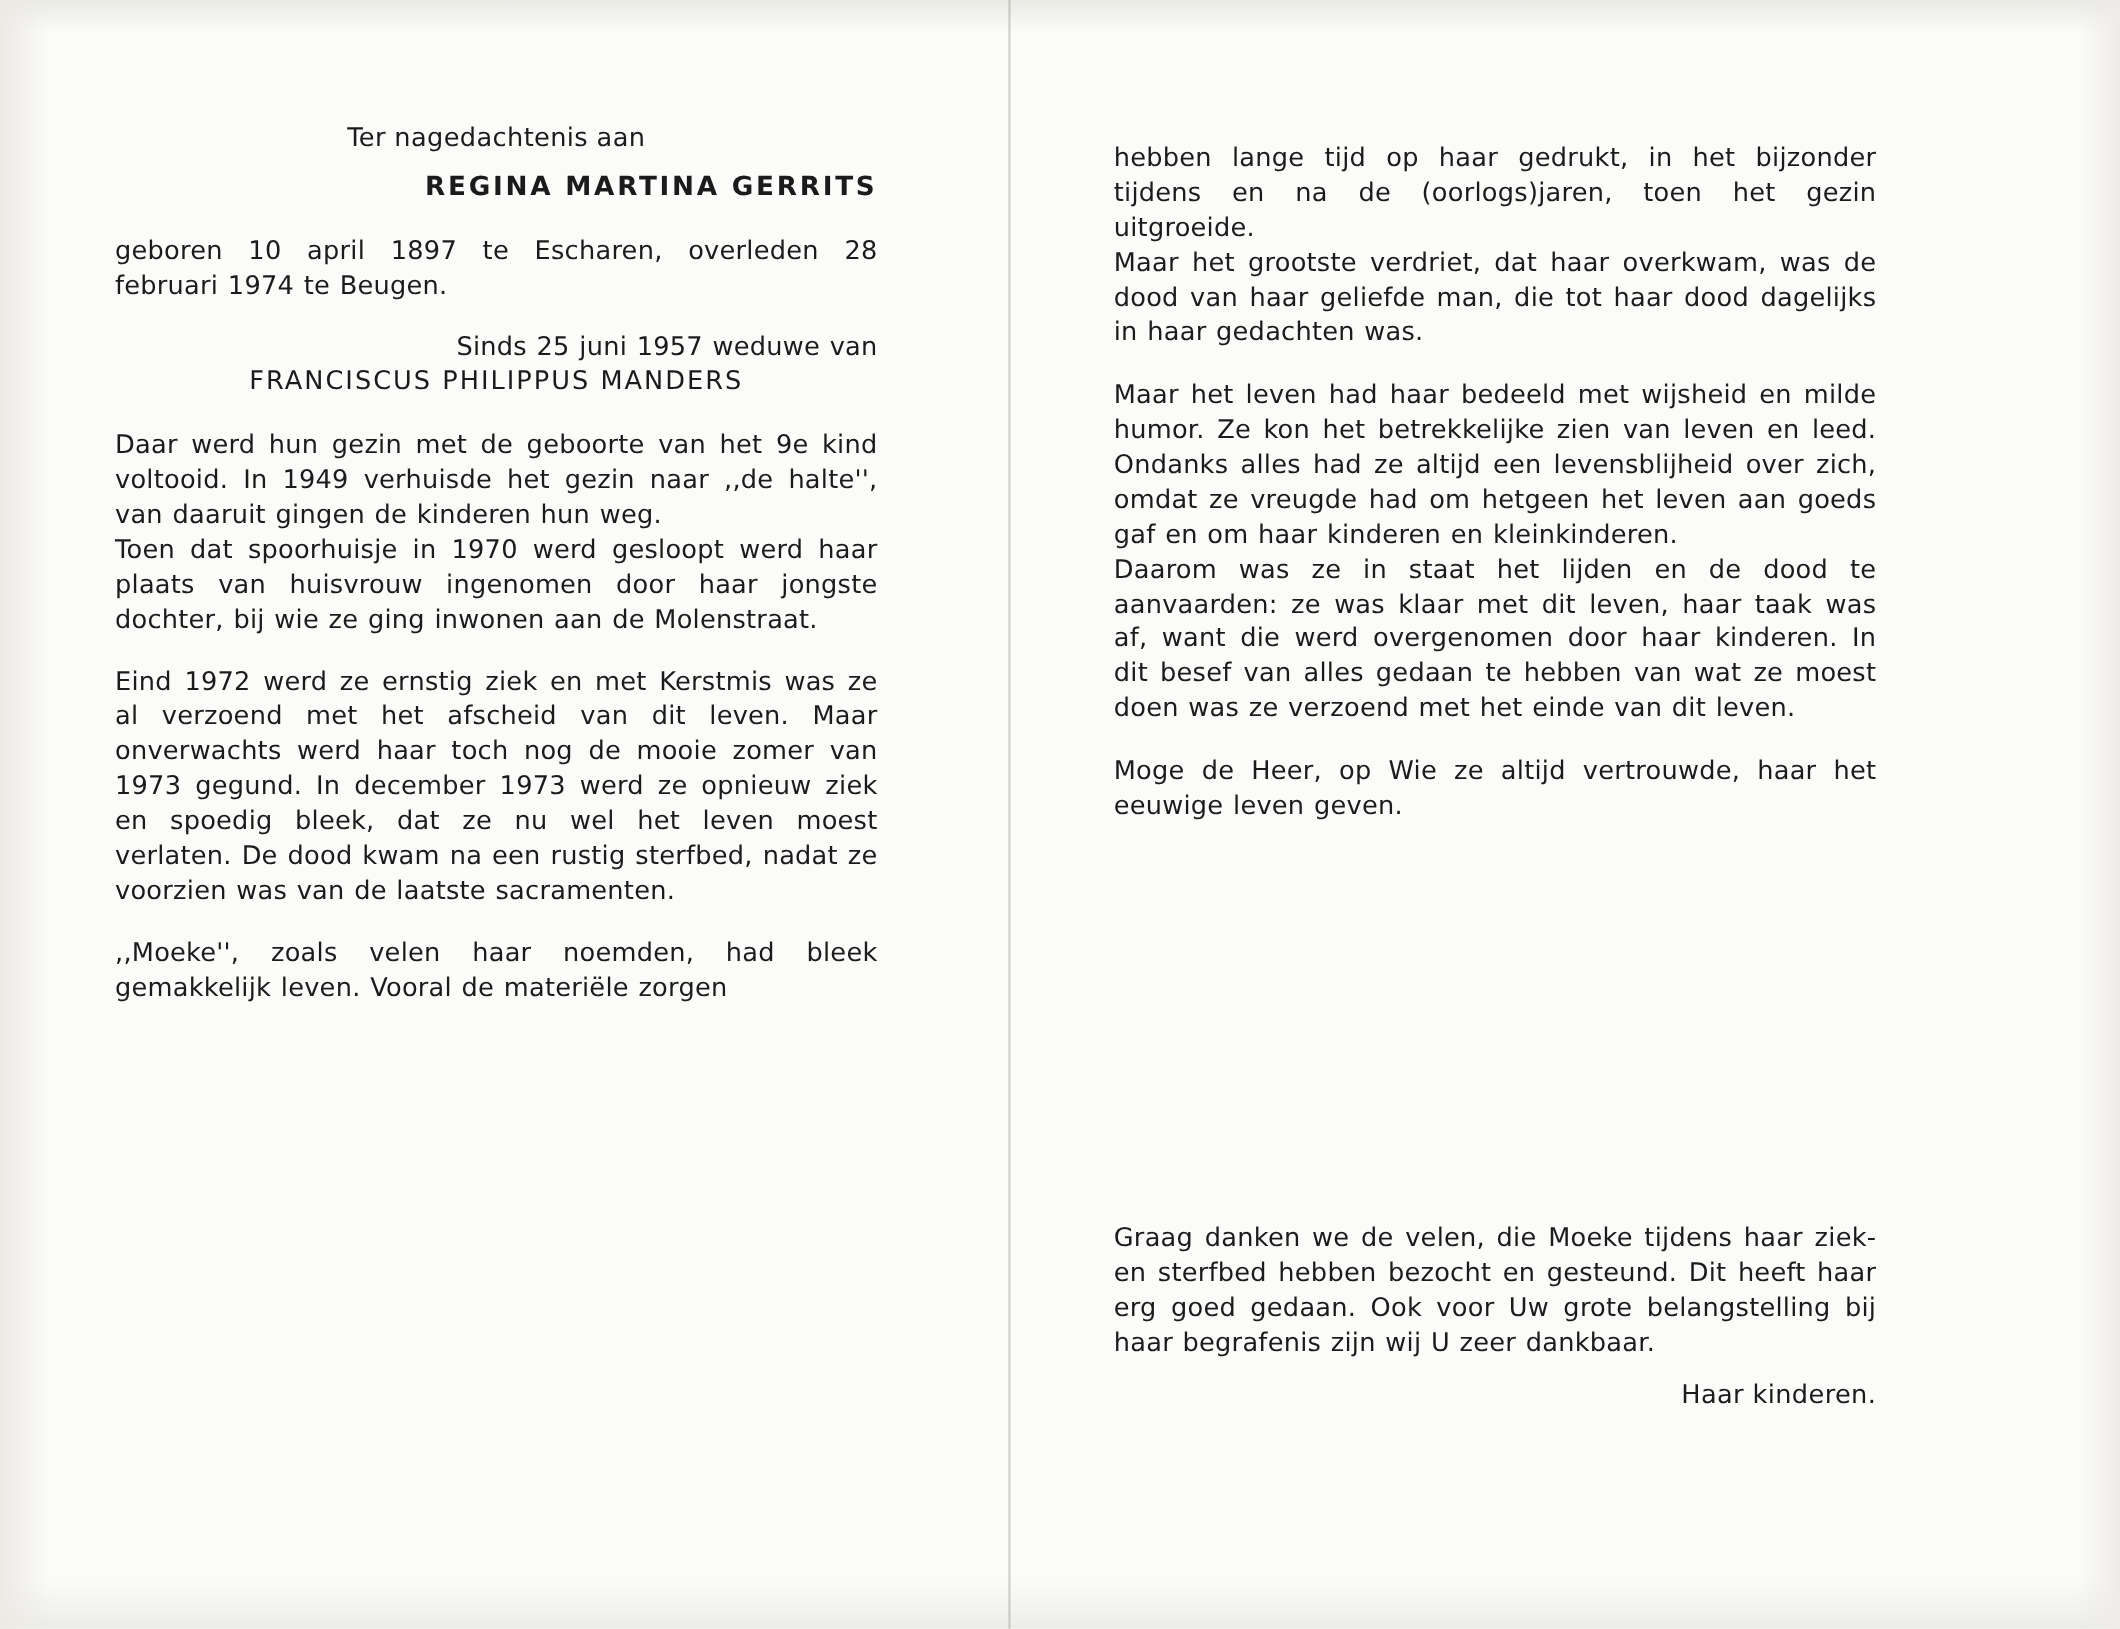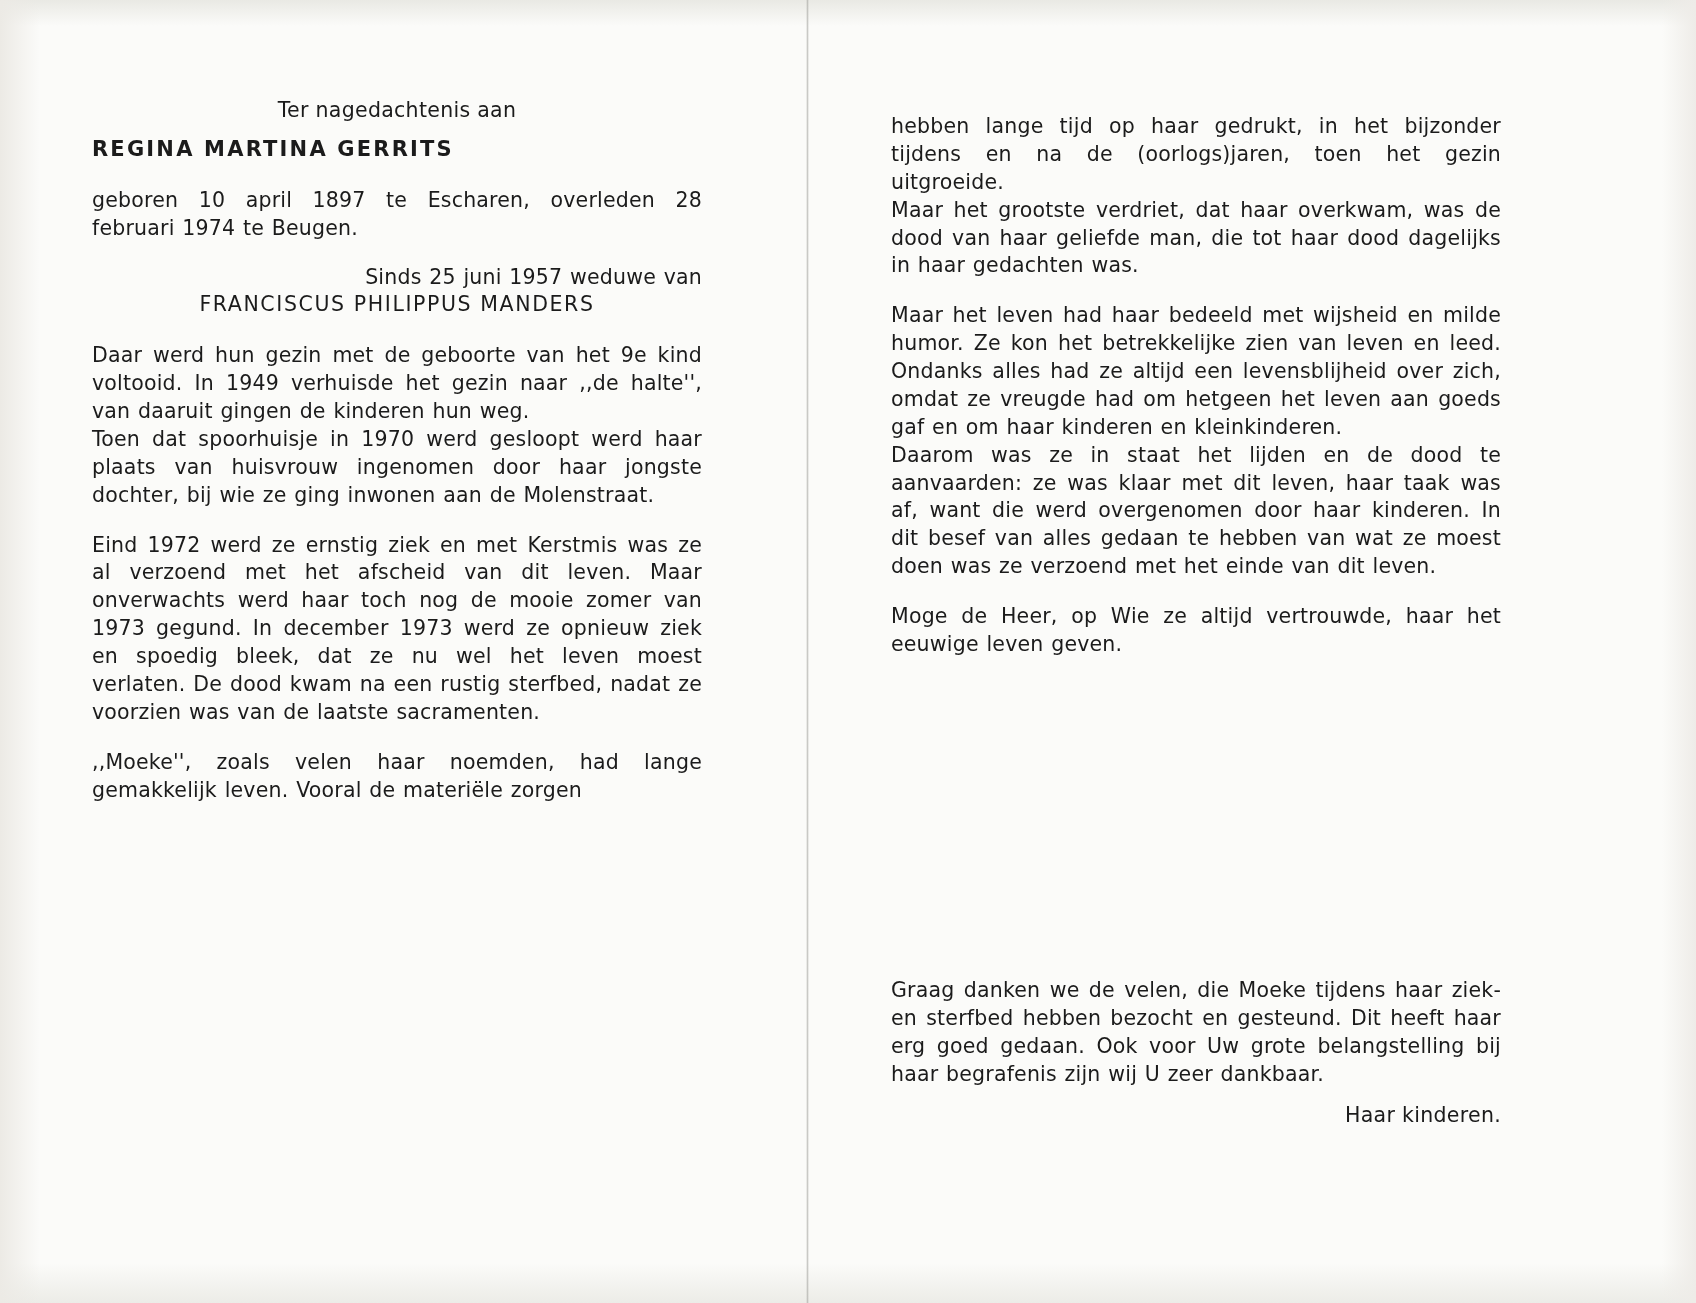--- a/index.html
+++ b/index.html
@@ -113,21 +113,21 @@
   .intro-line {
     font-size: 20.5px;
     line-height: 1.4;
     text-align: center;
     margin: 0 0 12px 0;
     letter-spacing: 0.3px;
   }
   .deceased-name {
     font-size: 21px;
     font-weight: bold;
-    text-align: left;
+    text-align: right;
     letter-spacing: 2.2px;
     margin: 0 0 26px 0;
   }
   .spouse-name {
     font-size: 20.5px;
     text-align: center;
     letter-spacing: 1.6px;
     margin: 0 0 26px 0;
   }
   .signature {
@@ -162,21 +162,21 @@
       <div class="spouse-name">FRANCISCUS PHILIPPUS MANDERS</div>
 
 
 
       <p class="tight">Daar werd hun gezin met de geboorte van het 9e kind voltooid. In 1949 verhuisde het gezin naar ,,de halte'', van daaruit gingen de kinderen hun weg.</p>
 
       <p>Toen dat spoorhuisje in 1970 werd gesloopt werd haar plaats van huisvrouw ingenomen door haar jongste dochter, bij wie ze ging inwonen aan de Molenstraat.</p>
 
       <p>Eind 1972 werd ze ernstig ziek en met Kerstmis was ze al verzoend met het afscheid van dit leven. Maar onverwachts werd haar toch nog de mooie zomer van 1973 gegund. In december 1973 werd ze opnieuw ziek en spoedig bleek, dat ze nu wel het leven moest verlaten. De dood kwam na een rustig sterfbed, nadat ze voorzien was van de laatste sacramenten.</p>
 
-      <p>,,Moeke'', zoals velen haar noemden, had lange gemakkelijk leven. Vooral de materiële zorgen</p>
+      <p>,,Moeke'', zoals velen haar noemden, had bleek gemakkelijk leven. Vooral de materiële zorgen</p>
 
     </div>
   </div>
 
   <div class="panel panel-right">
     <div class="content-right">
 
       <p class="tight">hebben lange tijd op haar gedrukt, in het bijzonder tijdens en na de (oorlogs)jaren, toen het gezin uitgroeide.</p>
 
       <p>Maar het grootste verdriet, dat haar overkwam, was de dood van haar geliefde man, die tot haar dood dagelijks in haar gedachten was.</p>

